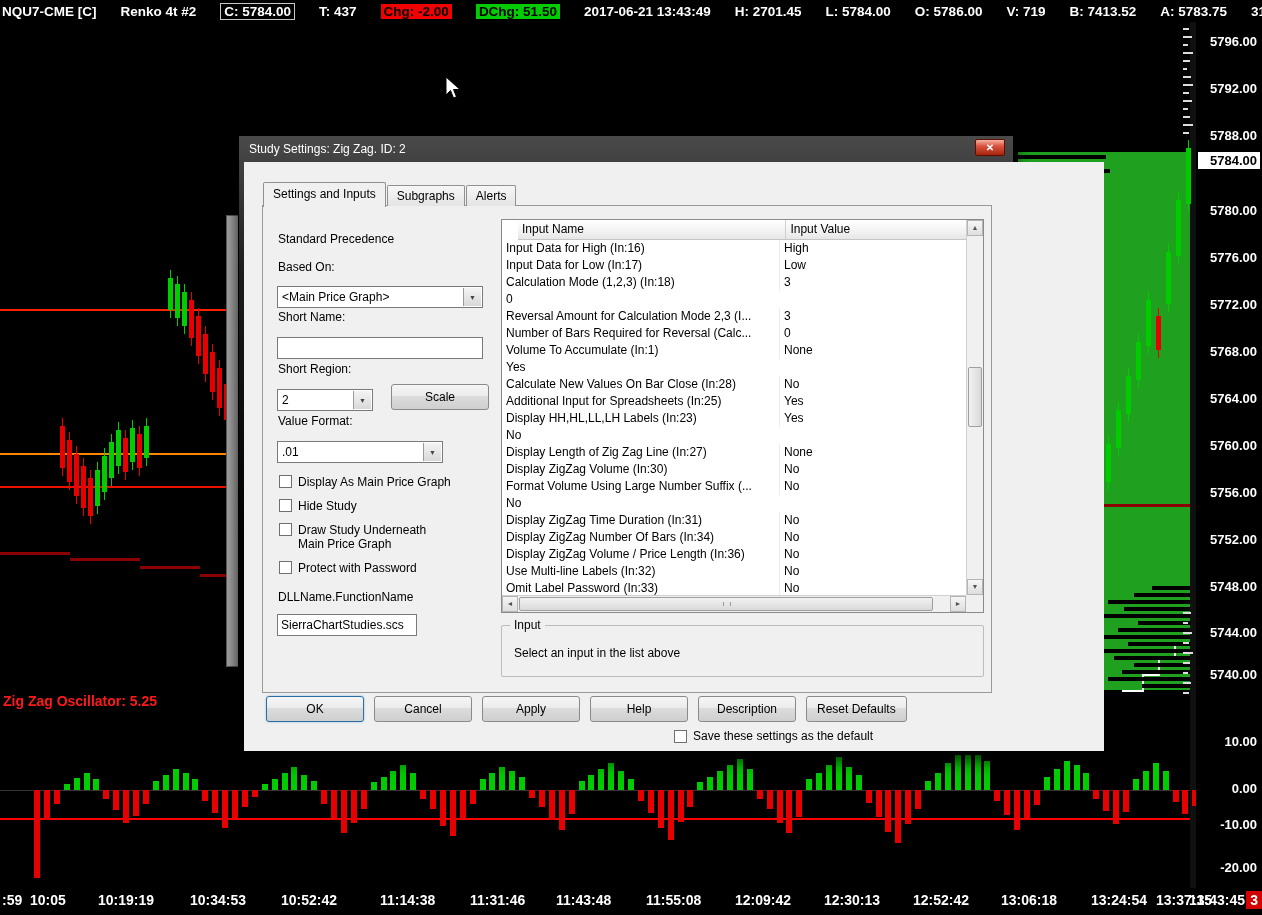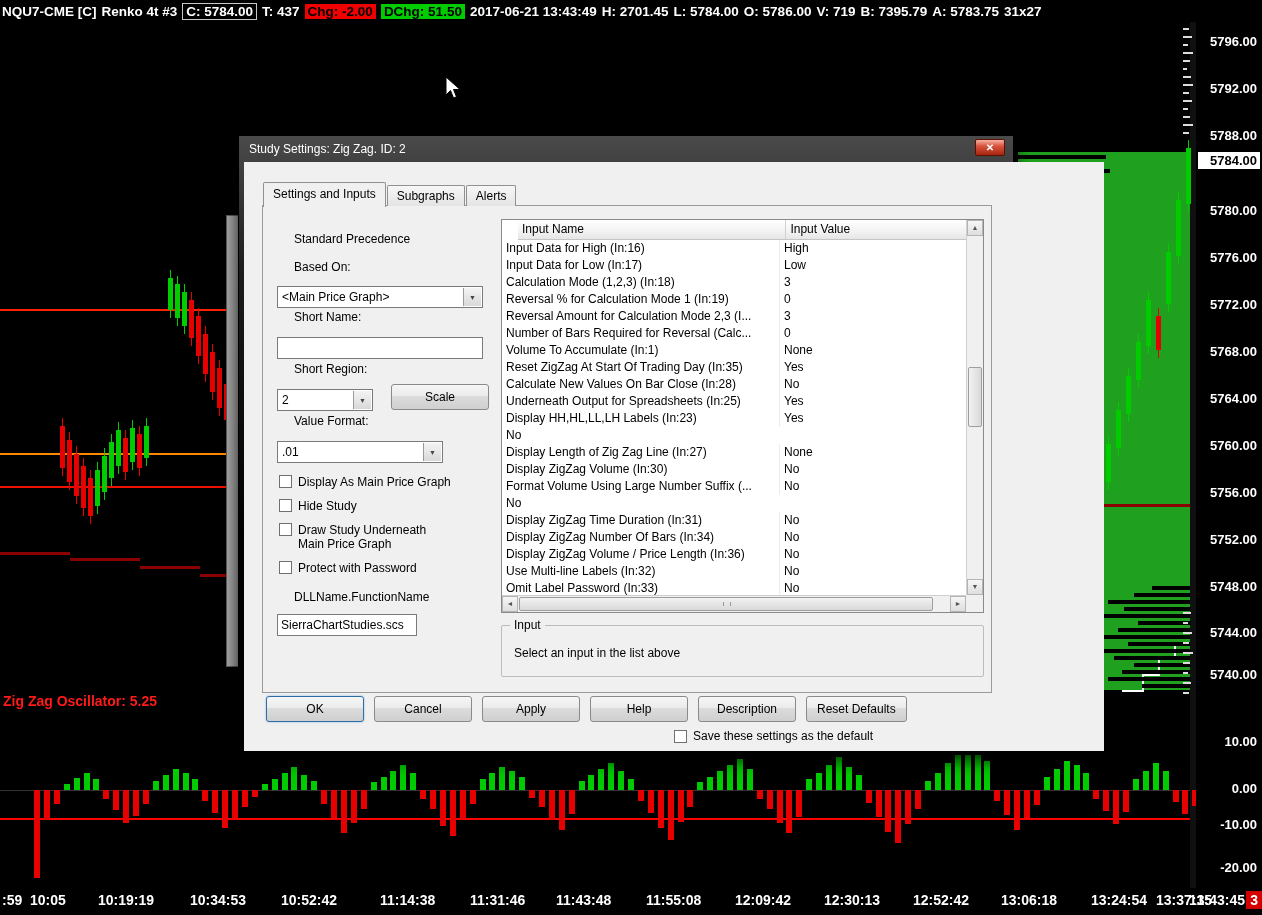--- a/index.html
+++ b/index.html
@@ -1,20 +1,20 @@
 <!DOCTYPE html>
 <html><head>
 <meta charset="utf-8">
 <style>
   html,body{margin:0;padding:0;background:#000;}
   .screen{position:relative;width:1262px;height:915px;background:#000;overflow:hidden;
           font-family:"Liberation Sans",sans-serif;-webkit-font-smoothing:antialiased;}
   
   .topbar{position:absolute;left:0;top:0;width:1262px;height:22px;background:#000;display:flex;
-          align-items:center;gap:5px;padding-left:2px;color:#fff;font-size:13.5px;font-weight:bold;
+          align-items:center;gap:24px;padding-left:2px;color:#fff;font-size:13.5px;font-weight:bold;
           white-space:nowrap;z-index:6;box-sizing:border-box;}
   .topbar .seg{flex:none;}
   .topbar .seg.boxed{border:1px solid #c8c8c8;padding:0 3px;}
   .topbar .seg.pill{color:#000;padding:0 3px;}
   
   .chart-canvas{position:absolute;left:0;top:22px;width:1190px;height:866px;z-index:0;}
   #gfx{position:absolute;left:0;top:0;width:1262px;height:915px;z-index:1;pointer-events:none;}
   .osc-label{position:absolute;left:3px;top:693px;color:#ff1a1a;font-size:14px;font-weight:bold;z-index:2;}
   
   .price-axis{position:absolute;left:1196px;top:0;width:66px;height:915px;background:#000;z-index:4;}
@@ -41,21 +41,21 @@
           color:#000;font-size:12px;}
   
   .tabs{position:absolute;left:19px;top:20px;display:flex;z-index:2;}
   .tab{height:20px;line-height:20px;padding:0 9px;margin-right:1px;position:relative;top:3px;
        border:1px solid #919191;border-bottom:none;border-radius:2px 2px 0 0;
        background:linear-gradient(#f7f7f7,#e4e4e4);font-size:12px;}
   .tab.active{top:0;height:24px;line-height:23px;background:#f0f0f0;}
   .tabpanel{position:absolute;left:18px;top:43px;width:730px;height:488px;border:1px solid #9a9a9a;
             background:#f0f0f0;box-sizing:border-box;z-index:1;}
   
-  .flabel{position:absolute;left:50px;font-size:12px;z-index:2;text-align:center;}
+  .flabel{position:absolute;left:34px;font-size:12px;z-index:2;text-align:center;}
   .dd{position:absolute;height:22px;background:#fff;border:1px solid #7a7a7a;box-sizing:border-box;z-index:2;}
   .dd .val{position:absolute;left:4px;top:3px;white-space:nowrap;}
   .dd .arr{position:absolute;right:1px;top:1px;bottom:1px;width:17px;text-align:center;color:#444;
            font-size:7px;line-height:19px;background:linear-gradient(#f4f4f4,#d8d8d8);border-left:1px solid #9a9a9a;}
   .txt{position:absolute;height:22px;border:1px solid #7a7a7a;background:#fff;font-size:12px;
        padding:0 3px;font-family:"Liberation Sans",sans-serif;box-sizing:border-box;z-index:2;}
   .cb{position:absolute;left:35px;display:flex;gap:6px;align-items:flex-start;z-index:2;}
   .cbbox{width:13px;height:13px;background:#fff;border:1px solid #707070;flex:none;margin-top:0;box-sizing:border-box;}
   .cblabel{font-size:12px;line-height:14px;}
   .scalebtn{position:absolute;left:147px;top:222px;width:92px;height:26px;z-index:2;}
@@ -367,31 +367,31 @@
       <div style="position: absolute; left: 1152.7px; top: 763px; width: 6px; height: 27px; background: rgb(0, 204, 0);"></div>
       <div style="position: absolute; left: 1162.6px; top: 771px; width: 6px; height: 19px; background: rgb(0, 204, 0);"></div>
       <div style="position: absolute; left: 1172.5px; top: 790px; width: 6px; height: 12px; background: rgb(230, 0, 0);"></div>
       <div style="position: absolute; left: 1182.4px; top: 790px; width: 6px; height: 24px; background: rgb(230, 0, 0);"></div>
       <div style="position: absolute; left: 1192.3px; top: 790px; width: 6px; height: 16px; background: rgb(230, 0, 0);"></div>
     </div>
   <div class="osc-label">Zig Zag Oscillator: 5.25</div>
 
   <div class="topbar" id="topbar">
       <div class="seg">NQU7-CME [C]</div>
-      <div class="seg">Renko 4t  #3</div>
+      <div class="seg">Renko 4t  #2</div>
       <div class="seg boxed">C: 5784.00</div>
       <div class="seg">T: 437</div>
       <div class="seg pill" style="background: rgb(240, 0, 0);">Chg: -2.00</div>
       <div class="seg pill" style="background: rgb(0, 204, 0);">DChg: 51.50</div>
       <div class="seg">2017-06-21 13:43:49</div>
       <div class="seg">H: 2701.45</div>
       <div class="seg">L: 5784.00</div>
       <div class="seg">O: 5786.00</div>
       <div class="seg">V: 719</div>
-      <div class="seg">B: 7395.79</div>
+      <div class="seg">B: 7413.52</div>
       <div class="seg">A: 5783.75</div>
       <div class="seg">31x27</div>
     </div>
 
   <div class="price-axis" id="priceAxis">
       <div class="plabel" style="top: 34px;">5796.00</div>
       <div class="plabel" style="top: 81px;">5792.00</div>
       <div class="plabel" style="top: 128px;">5788.00</div>
       <div class="plabel hl" style="top: 152px;">5784.00</div>
       <div class="plabel" style="top: 203px;">5780.00</div>
@@ -500,45 +500,43 @@
             </div>
             <div class="trow">
               <div class="tc name">Input Data for Low  (In:17)</div>
               <div class="tc val">Low</div>
             </div>
             <div class="trow">
               <div class="tc name">Calculation Mode (1,2,3)  (In:18)</div>
               <div class="tc val">3</div>
             </div>
             <div class="trow">
-              <div class="tc name">Reversal % for Calculation Mode 1  (In:19)</div>
               <div class="tc val">0</div>
             </div>
             <div class="trow">
               <div class="tc name">Reversal Amount for Calculation Mode 2,3  (I...</div>
               <div class="tc val">3</div>
             </div>
             <div class="trow">
               <div class="tc name">Number of Bars Required for Reversal (Calc...</div>
               <div class="tc val">0</div>
             </div>
             <div class="trow">
               <div class="tc name">Volume To Accumulate  (In:1)</div>
               <div class="tc val">None</div>
             </div>
             <div class="trow">
-              <div class="tc name">Reset ZigZag At Start Of Trading Day  (In:35)</div>
               <div class="tc val">Yes</div>
             </div>
             <div class="trow">
               <div class="tc name">Calculate New Values On Bar Close  (In:28)</div>
               <div class="tc val">No</div>
             </div>
             <div class="trow">
-              <div class="tc name">Underneath Output for Spreadsheets  (In:25)</div>
+              <div class="tc name">Additional Input for Spreadsheets  (In:25)</div>
               <div class="tc val">Yes</div>
             </div>
             <div class="trow">
               <div class="tc name">Display HH,HL,LL,LH Labels  (In:23)</div>
               <div class="tc val">Yes</div>
             </div>
             <div class="trow">
               <div class="tc val">No</div>
             </div>
             <div class="trow">

